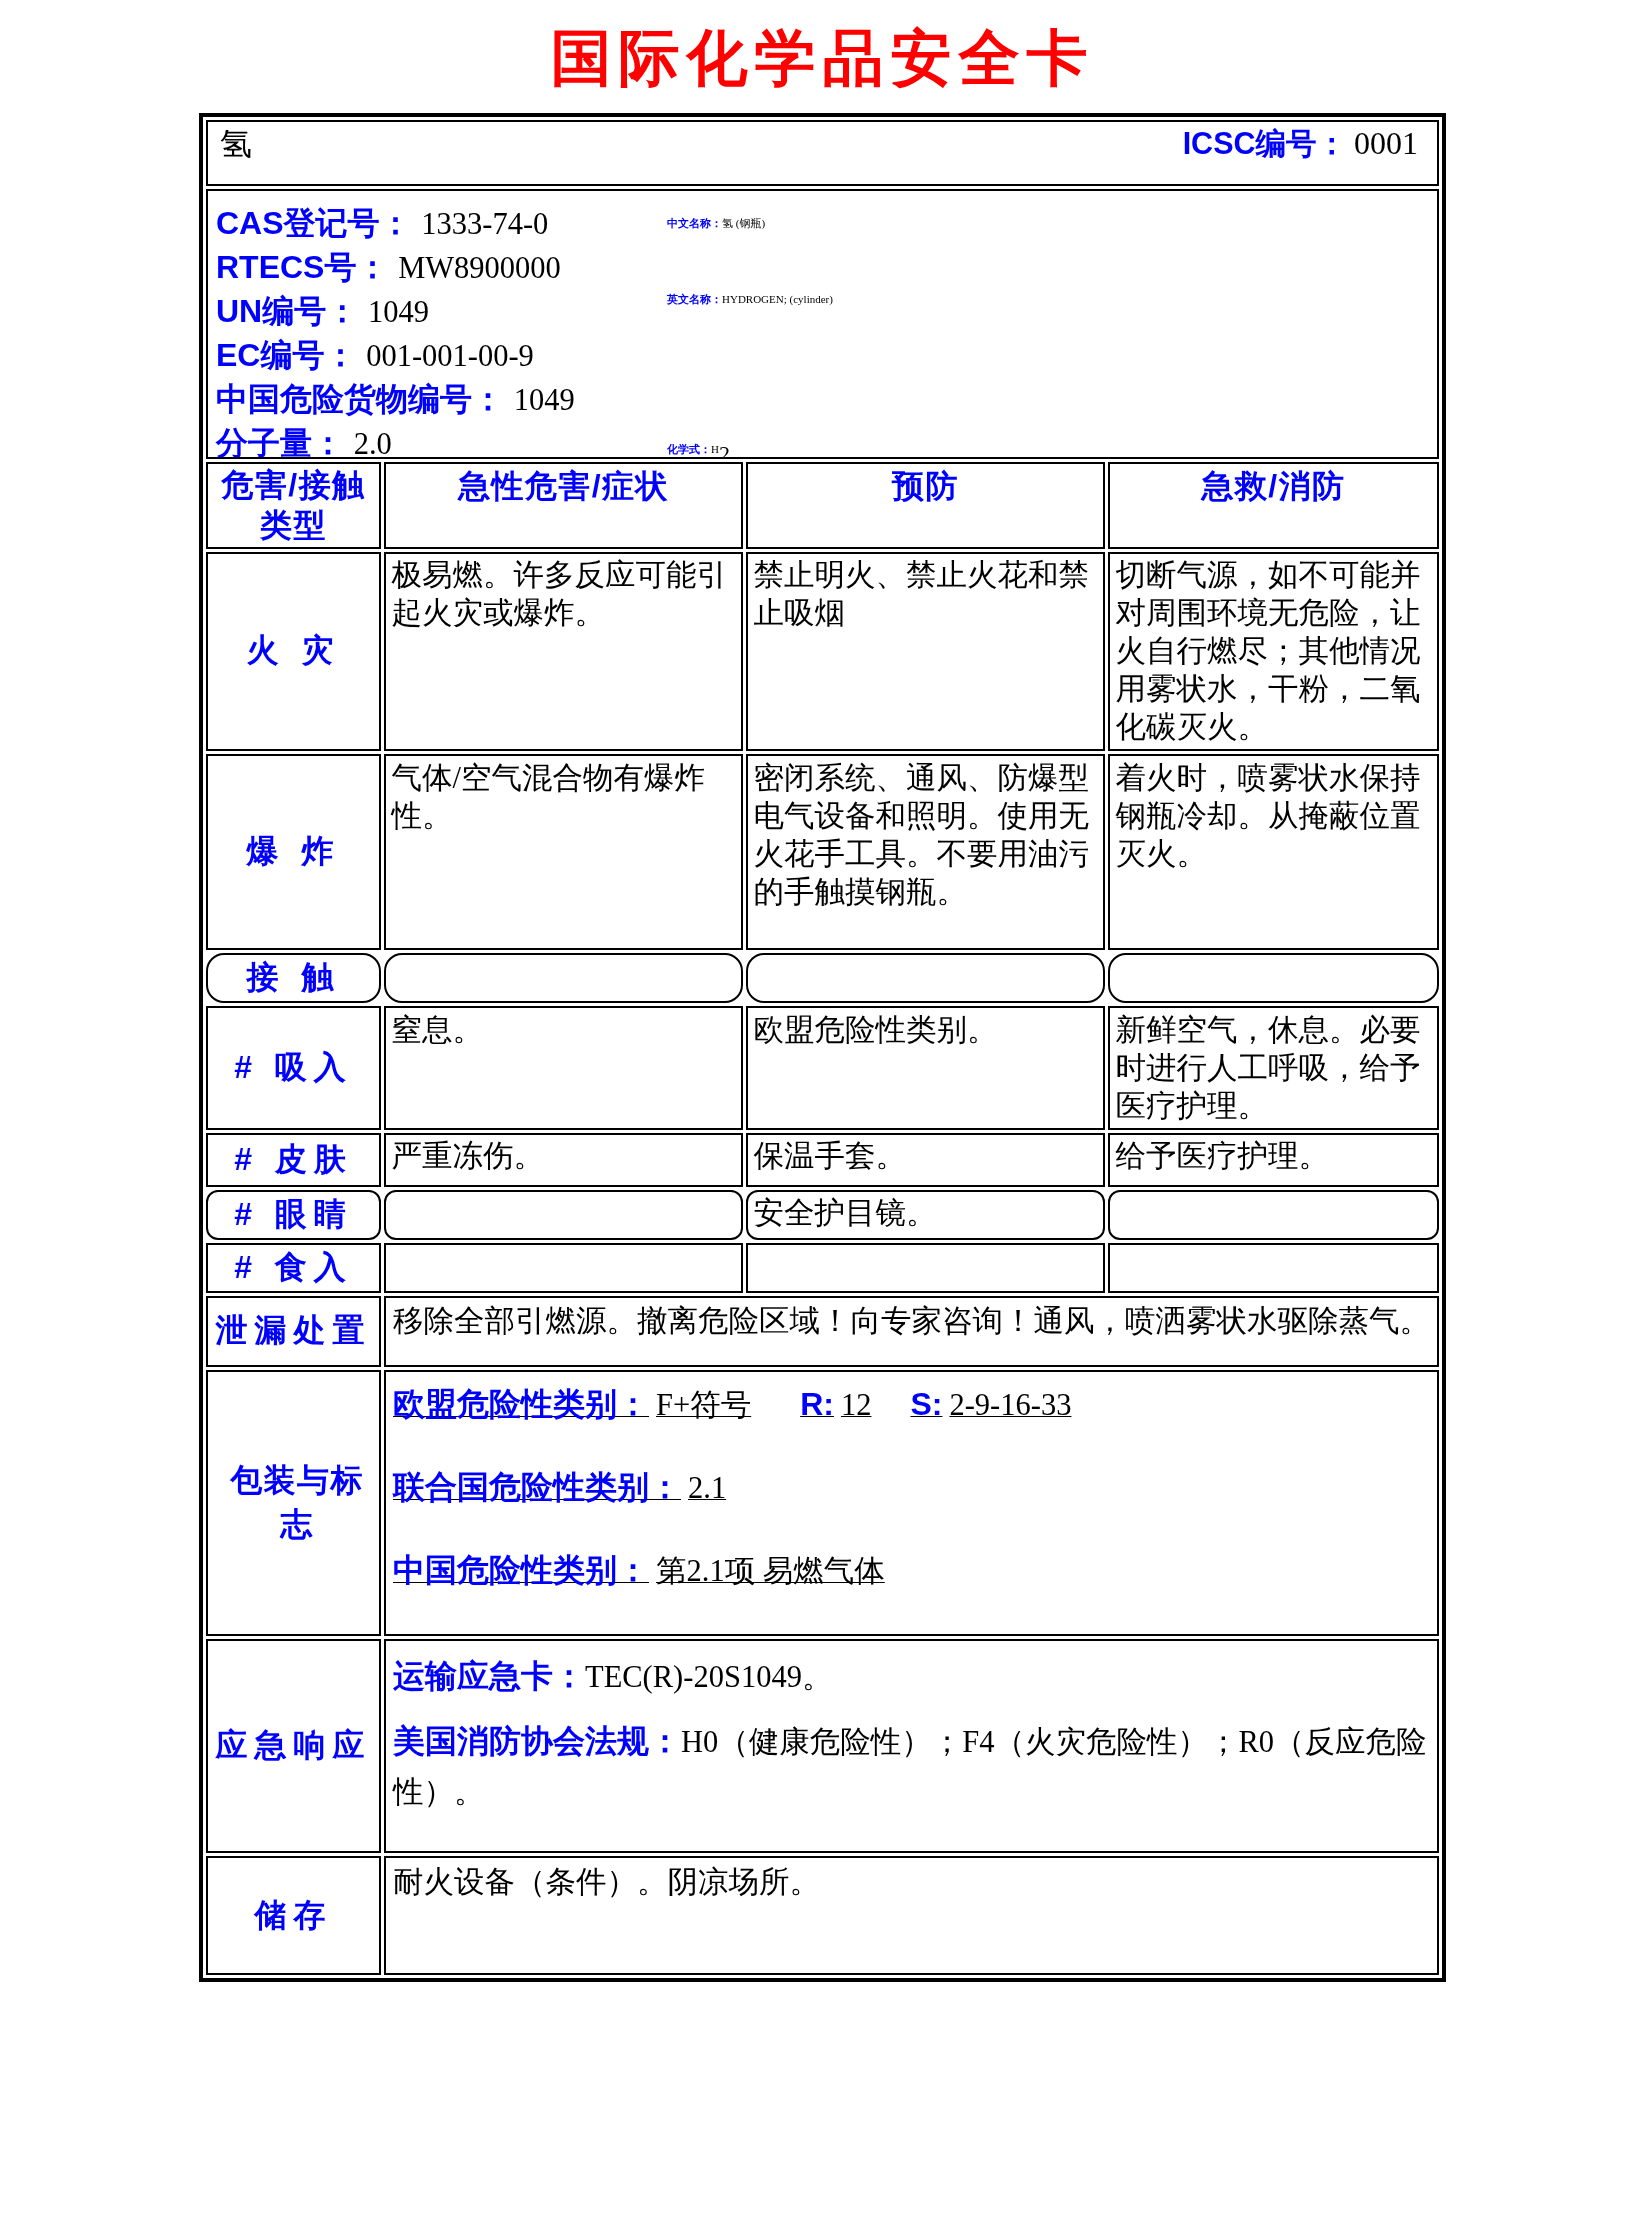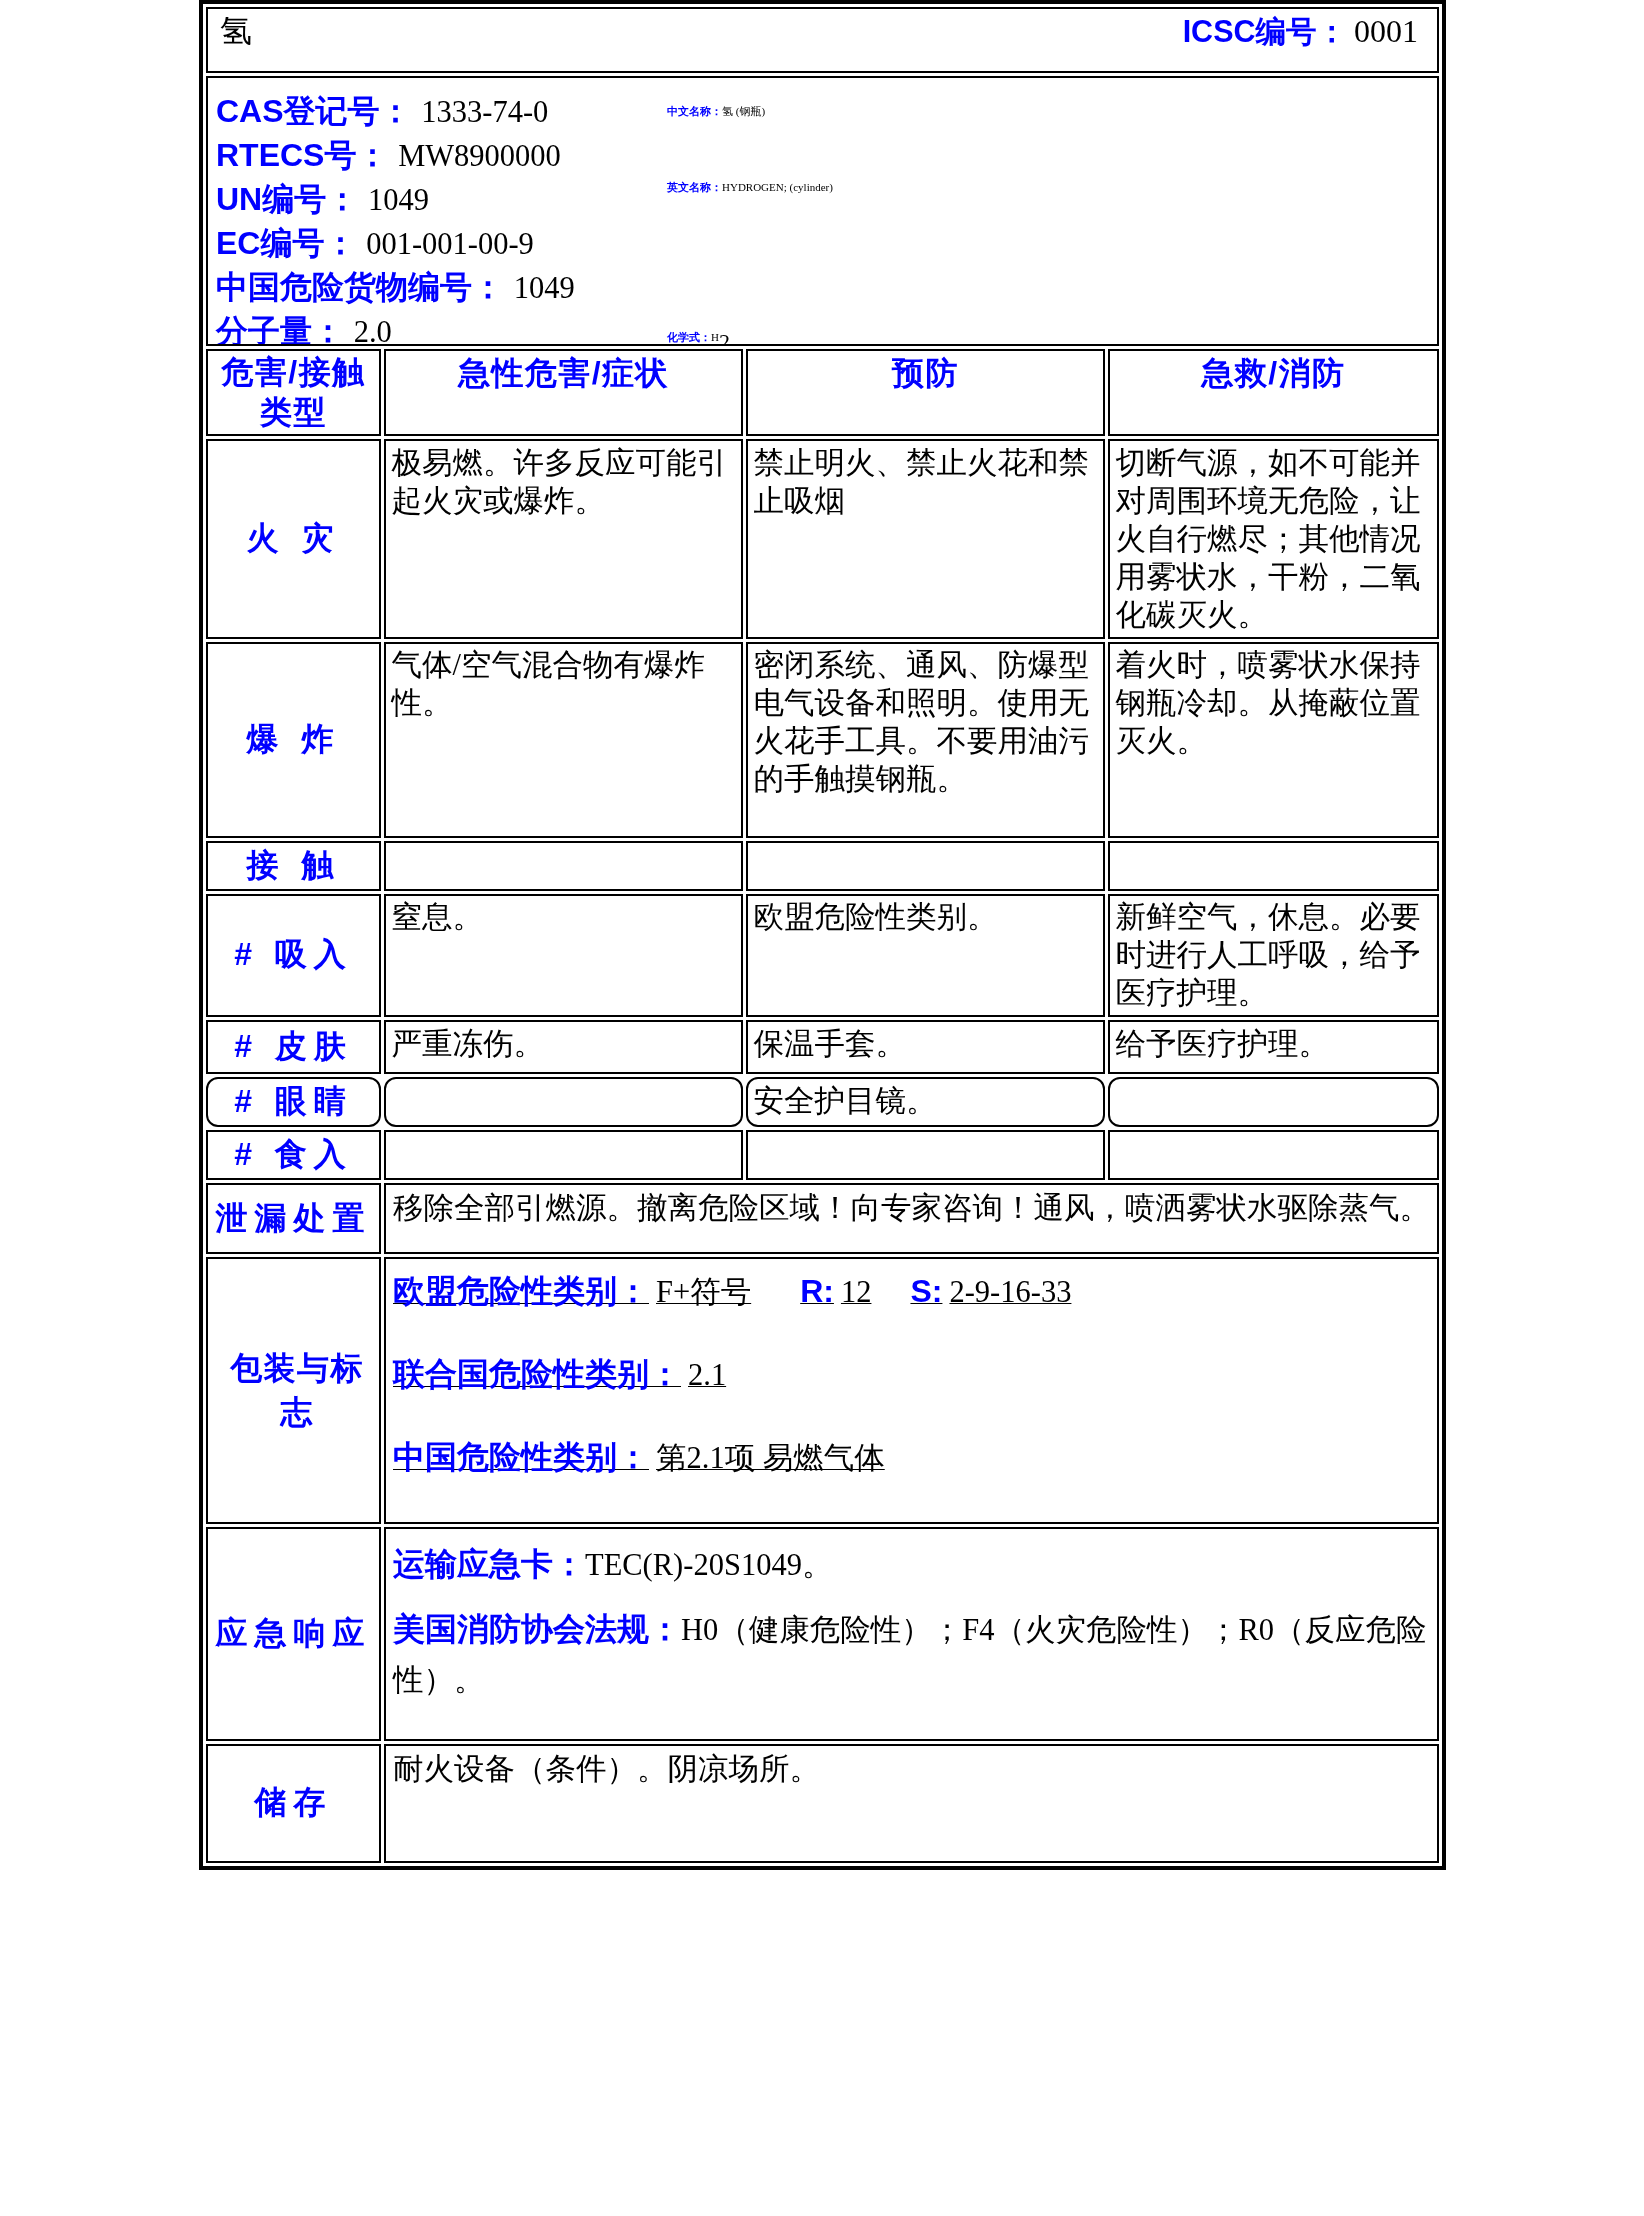--- a/index.html
+++ b/index.html
@@ -40,21 +40,21 @@
     vertical-align: top;
     box-sizing: border-box;
     overflow: hidden;
   }
   
   .r-name  td { height: 66px;  vertical-align: middle; }
   .r-info  td { height: 270px; margin-left: 24px; }
   .r-cols  td { height: 87px; vertical-align: middle; }
   .r-fire  td { height: 182px; }
   .r-expl  td { height: 196px; }
-  .r-contact td { height: 42px; }
+  .r-contact td { height: 42px; border-radius: 18px; }
   .r-inhale  td { height: 112px; }
   .r-skin    td { height: 54px; }
   .r-eyes    td { height: 42px; border-radius: 12px; }
   .r-ingest  td { height: 43px; }
   .r-spill   td { height: 71px; }
   .r-pack    td { height: 216px; }
   .r-emerg   td { height: 214px; }
   .r-store   td { height: 119px; }
 
   .blue, .lbl {
@@ -138,20 +138,21 @@
   .emerg-para .lbl { font-size: 32px; }
 
   
   .store-cell, .spill-cell { padding: 4.2px 7px; font-size: 30.5px; line-height: 38px; }
 </style>
 </head>
 <body>
 
 <div class="page">
 
+  <div class="doc-title">国际化学品安全卡</div>
 
   <table class="card">
     <colgroup>
       <col style="width:175px">
       <col style="width:359px">
       <col style="width:359px">
       <col style="width:331px">
     </colgroup>
 
     <tbody>

